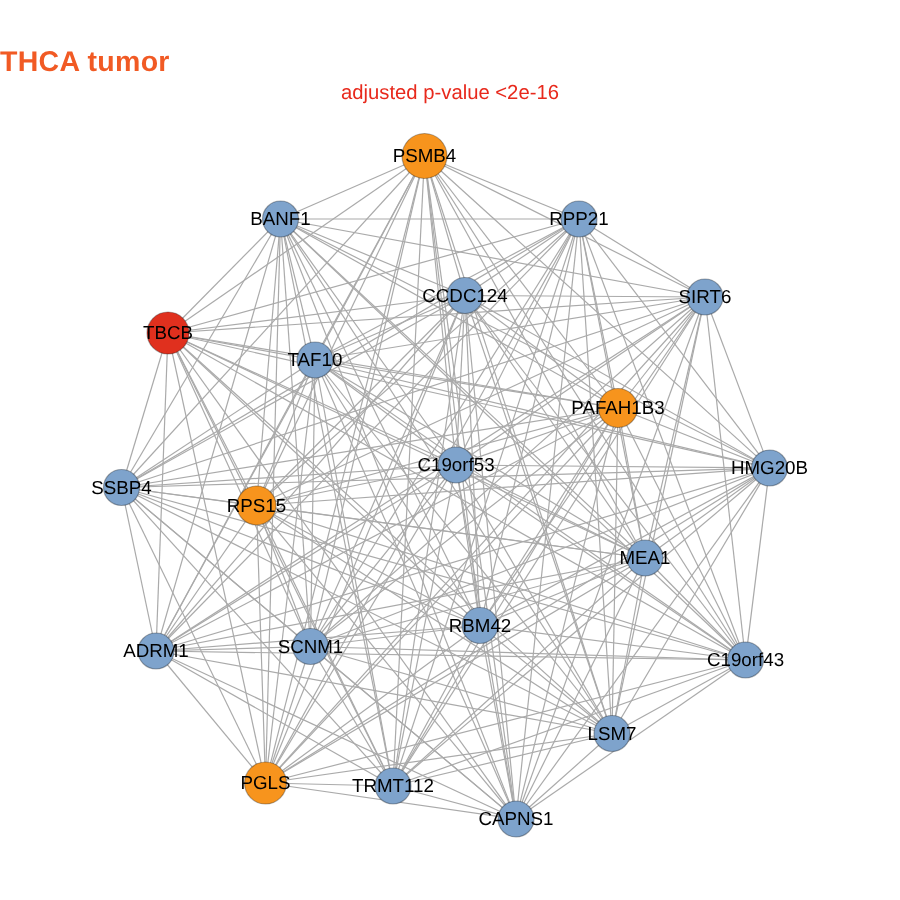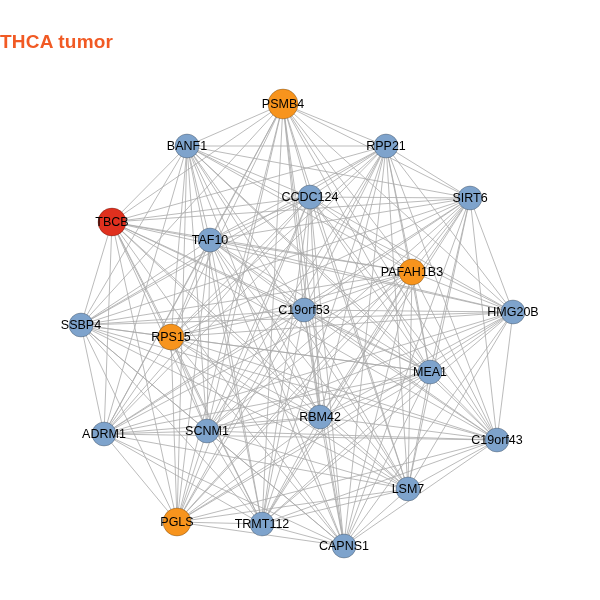--- a/index.html
+++ b/index.html
@@ -274,13 +274,14 @@
       <text x="320" y="417" dy="4" text-anchor="middle" font-size="12.5" fill="#000000">RBM42</text>
       <text x="207" y="431" dy="4" text-anchor="middle" font-size="12.5" fill="#000000">SCNM1</text>
       <text x="104" y="434" dy="4" text-anchor="middle" font-size="12.5" fill="#000000">ADRM1</text>
       <text x="497" y="440" dy="4" text-anchor="middle" font-size="12.5" fill="#000000">C19orf43</text>
       <text x="408" y="489" dy="4" text-anchor="middle" font-size="12.5" fill="#000000">LSM7</text>
       <text x="177" y="522" dy="4" text-anchor="middle" font-size="12.5" fill="#000000">PGLS</text>
       <text x="262" y="524" dy="4" text-anchor="middle" font-size="12.5" fill="#000000">TRMT112</text>
       <text x="344" y="546" dy="4" text-anchor="middle" font-size="12.5" fill="#000000">CAPNS1</text>
     </svg>
   <div class="chart-title" style="color: rgb(241, 90, 36);">THCA tumor</div>
+  <div class="chart-subtitle" style="color: rgb(232, 41, 28);">adjusted p-value &lt;2e-16</div>
 </div>
 
 </body></html>

